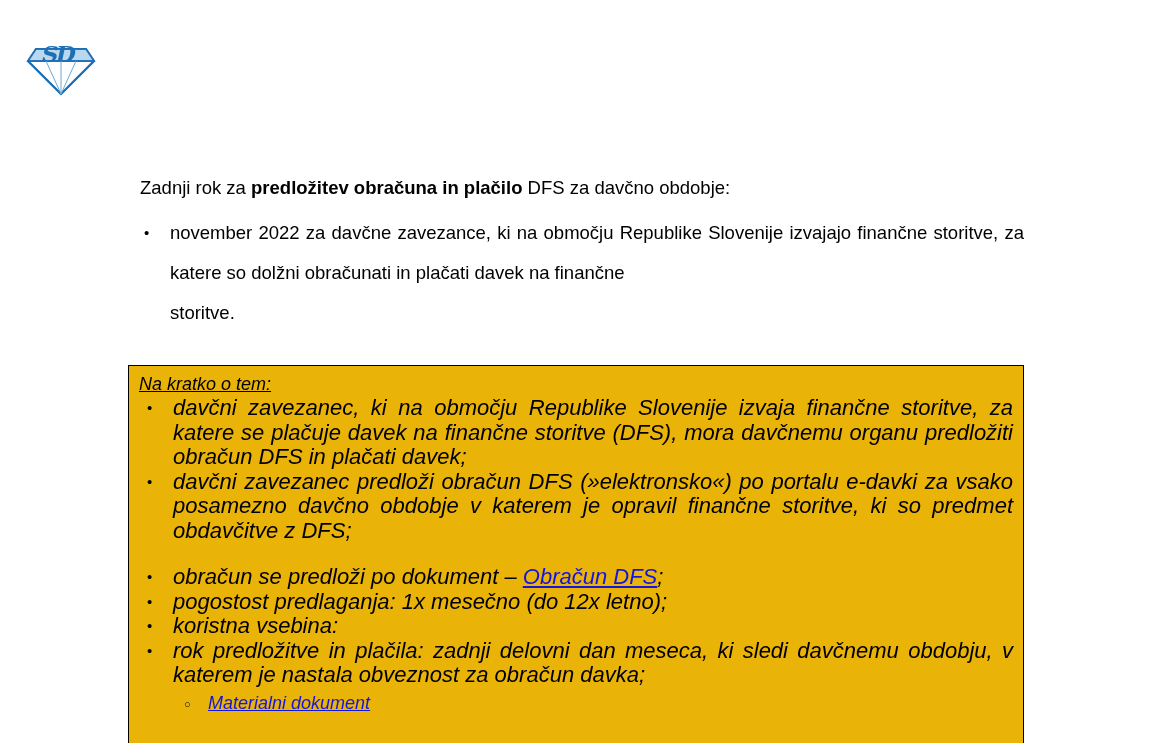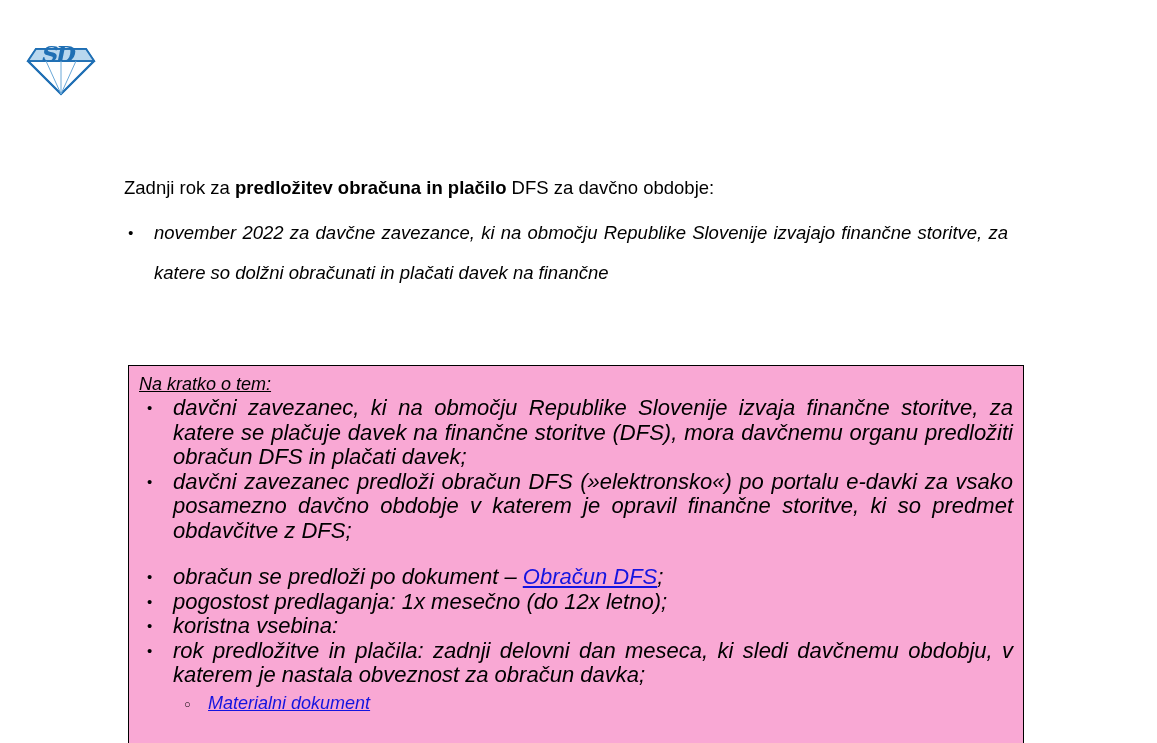--- a/index.html
+++ b/index.html
@@ -26,39 +26,38 @@
     position: absolute;
     left: 22px;
     top: 35px;
     width: 78px;
     height: 62px;
   }
 
   
   .content {
     position: absolute;
-    left: 124px;
+    left: 140px;
     top: 176px;
     width: 884px;
   }
   .intro {
     font-size: 18.5px;
     line-height: 1.25;
     margin: 0 0 14px 0;
     white-space: nowrap;
   }
   .intro .b {
     font-weight: bold;
   }
 
   ul.bullets {
     list-style: none;
     margin: 0;
     padding: 0;
-    font-style: italic;
   }
   ul.bullets > li {
     position: relative;
     padding-left: 30px;
     font-size: 18.5px;
     line-height: 40px;
     text-align: justify;
     text-justify: inter-word;
   }
   ul.bullets > li::before {
@@ -77,21 +76,21 @@
   .summary-box {
     position: absolute;
     left: 128px;
     top: 365px;
     width: 896px;
     height: 378px;
     border: 1.6px solid #000000;
     border-bottom: none;
     box-sizing: border-box;
     overflow: hidden;
-    background: #f9a8d4;
+    background: #eab308;
   }
   .summary-inner {
     padding: 8px 10px 0 10px;
   }
   .summary-title {
     font-style: italic;
     font-size: 18px;
     text-decoration: underline;
     margin: 0 0 1px 0;
     display: inline-block;
@@ -180,20 +179,21 @@
       <line x1="39" y1="26" x2="39" y2="59" stroke="#6aa8d8" stroke-width="1"></line>
     </svg>
   </div>
 
   <div class="content">
     <p class="intro"><span>Zadnji rok za </span><span class="b">predložitev obračuna in plačilo</span><span> DFS za davčno obdobje:</span></p>
 
     <ul class="bullets">
       <li>
         <span>november 2022 za davčne zavezance, ki na območju Republike Slovenije izvajajo finančne storitve, za katere so dolžni obračunati in plačati davek na finančne</span>
+        <span class="lastline">storitve.</span>
       </li>
     </ul>
   </div>
 
   <div class="summary-box">
     <div class="summary-inner">
       <div>
         <span class="summary-title">Na kratko o tem:</span>
       </div>
 

